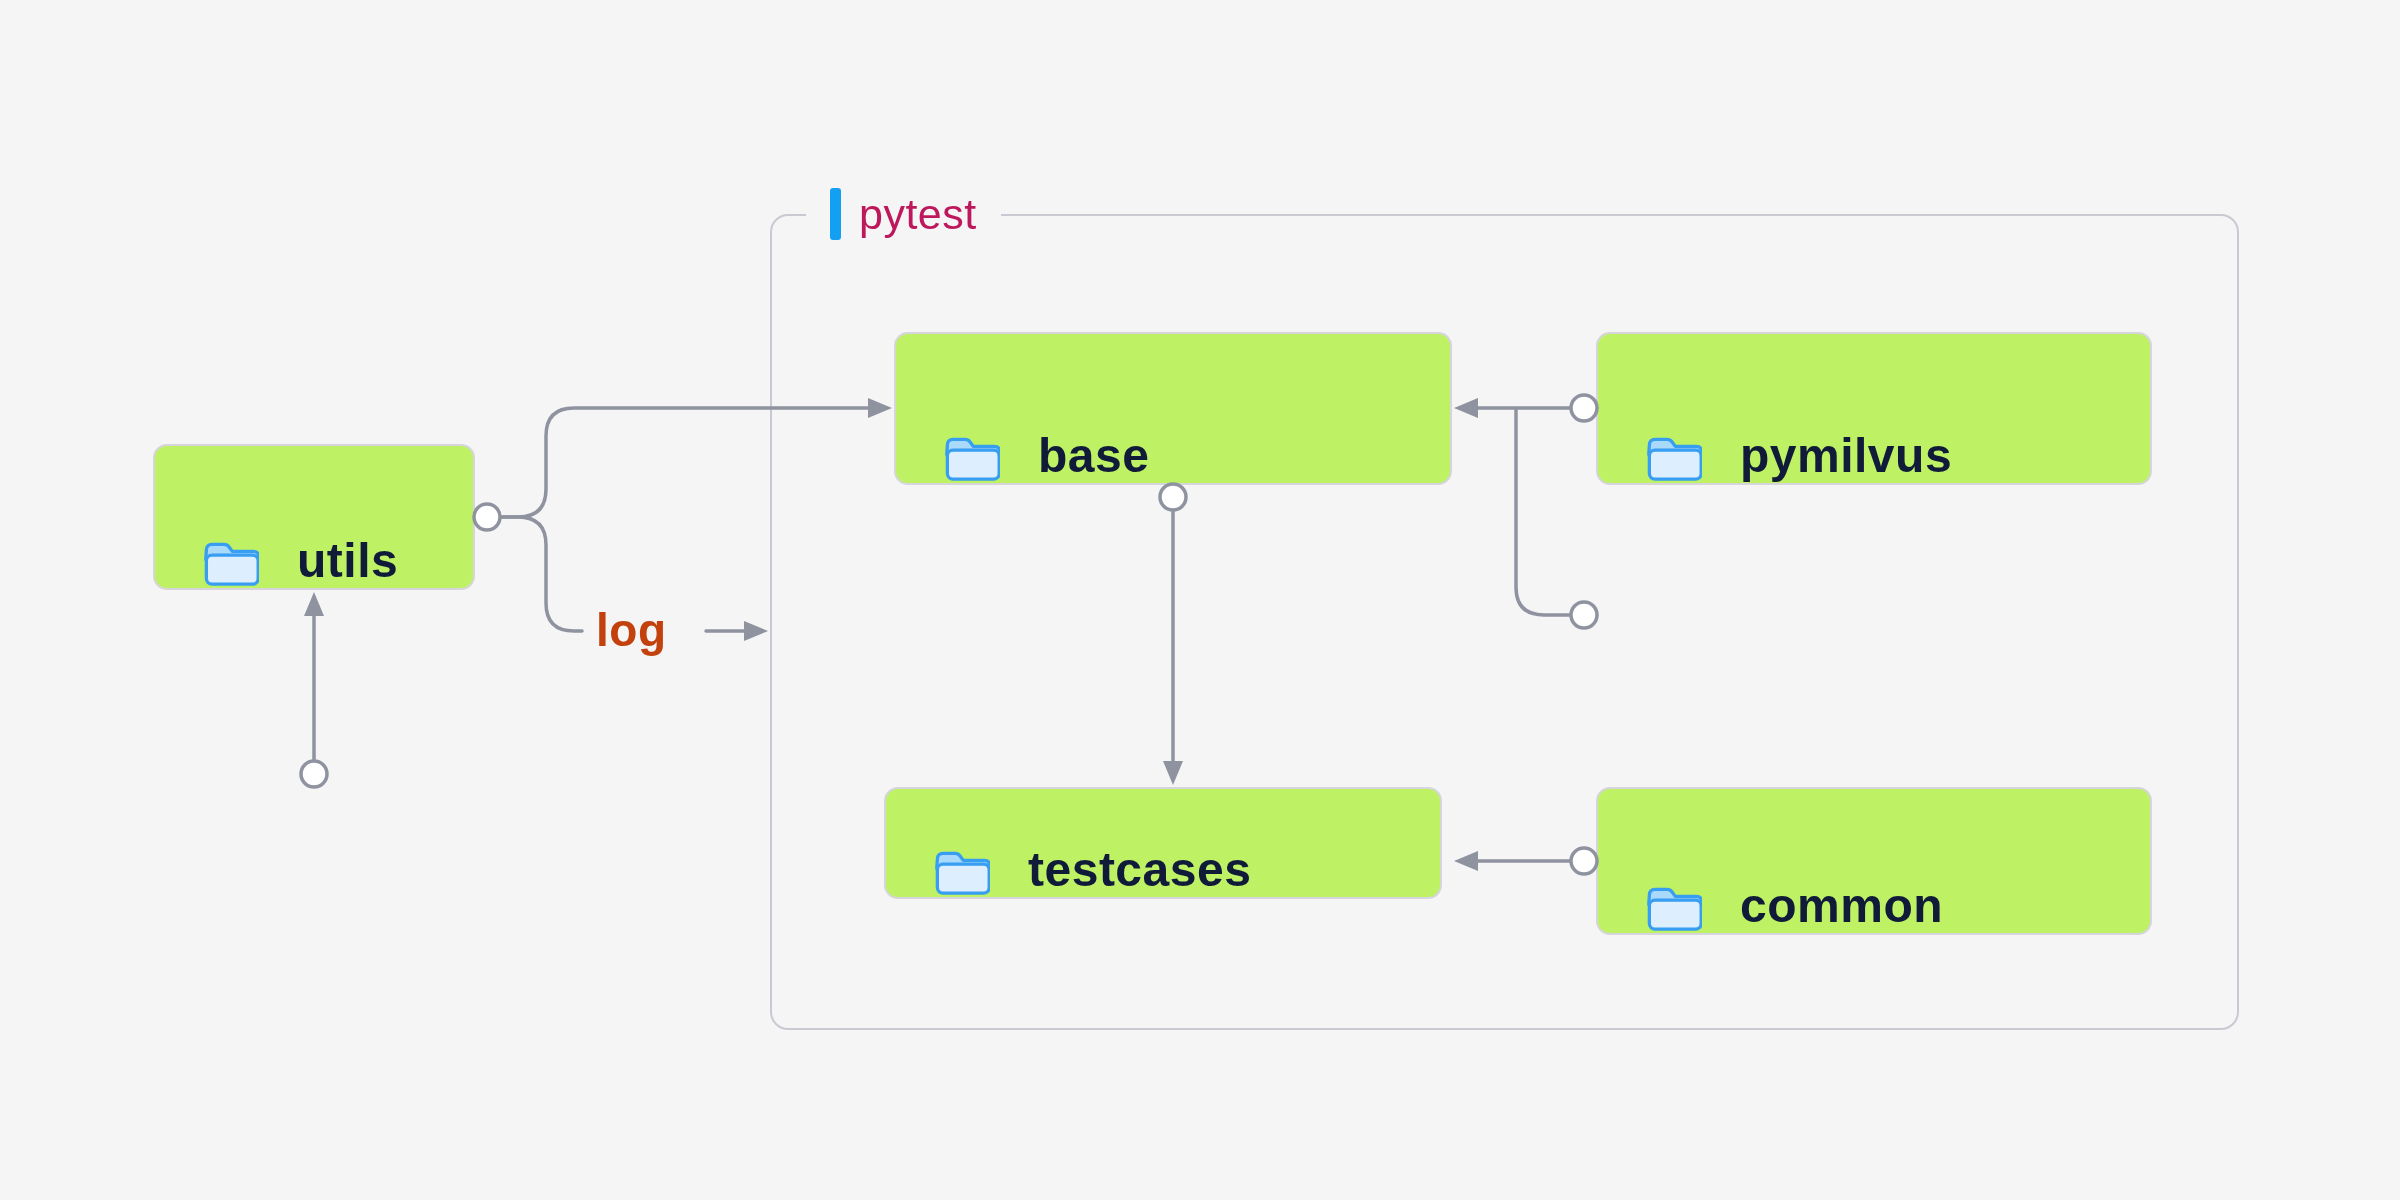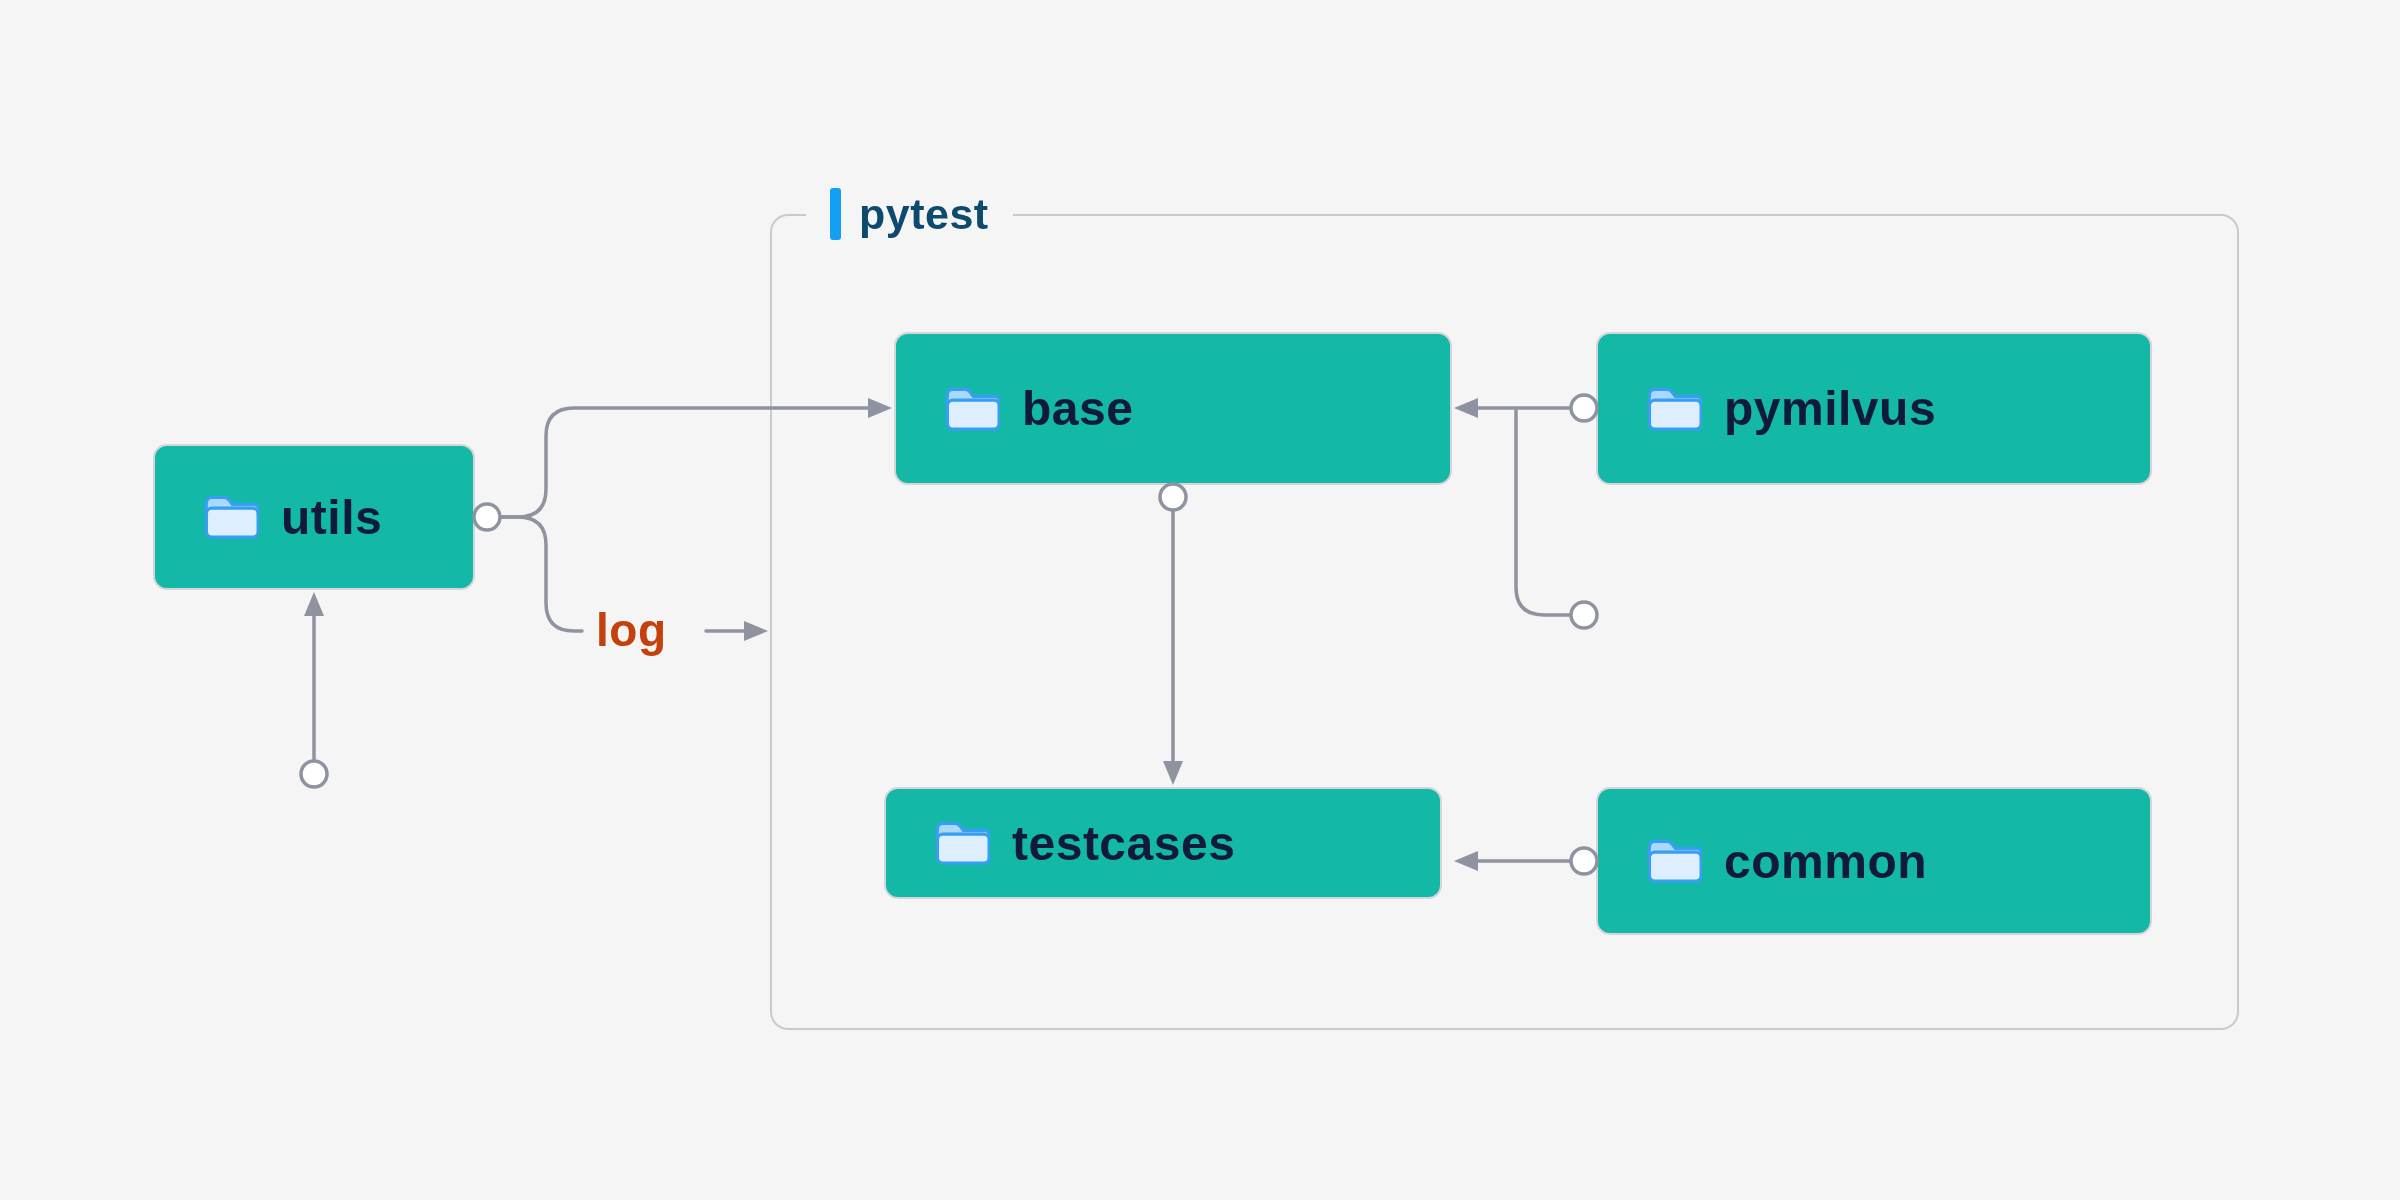--- a/index.html
+++ b/index.html
@@ -38,33 +38,33 @@
     z-index: 5;
   }
   .accent-bar {
     width: 11px;
     height: 52px;
     border-radius: 3px;
     background: #14a0f2;
   }
   .group-title {
     font-size: 43px;
-    font-weight: 700;
-    color: #0c4a6e;
+    font-weight: 400;
+    color: #be185d;
     letter-spacing: 0.5px;
   }
   .node {
     position: absolute;
-    background: #14b8a6;
+    background: #bef264;
     border: 2px solid #d5d5db;
     border-radius: 14px;
     display: flex;
-    align-items: center;
+    align-items: flex-end;
     padding-left: 48px;
-    gap: 22px;
+    gap: 38px;
     z-index: 2;
   }
   .node-label {
     font-size: 48px;
     font-weight: 600;
     color: #101b3a;
     letter-spacing: 0.5px;
   }
   .folder { width: 56px; height: 48px; flex-shrink: 0; }
   #node-utils     { left: 153px;  top: 444px; width: 322px; height: 146px; }

